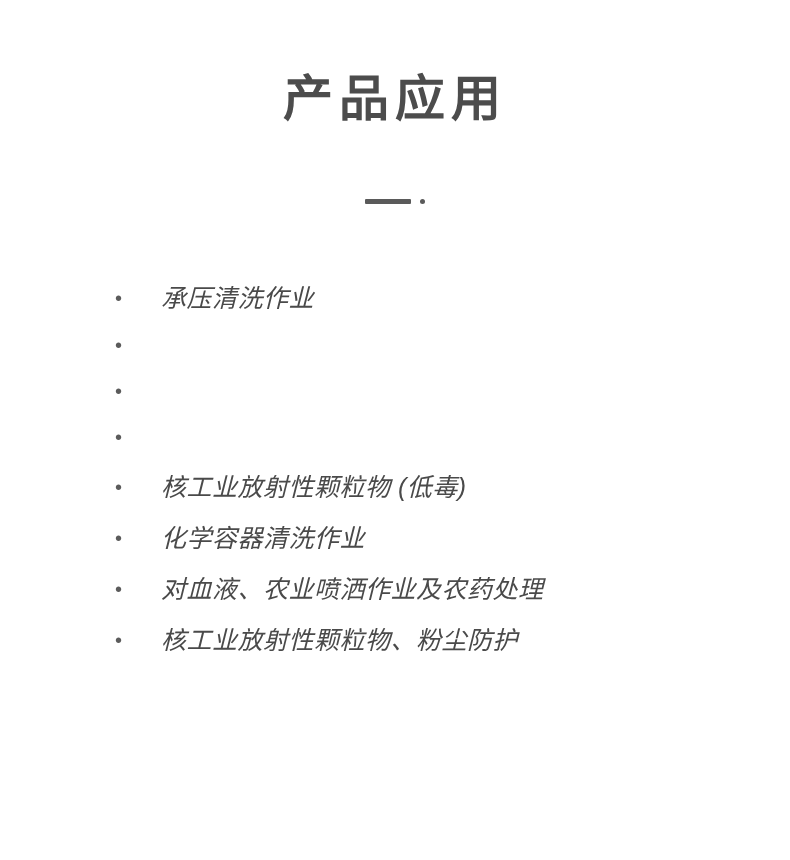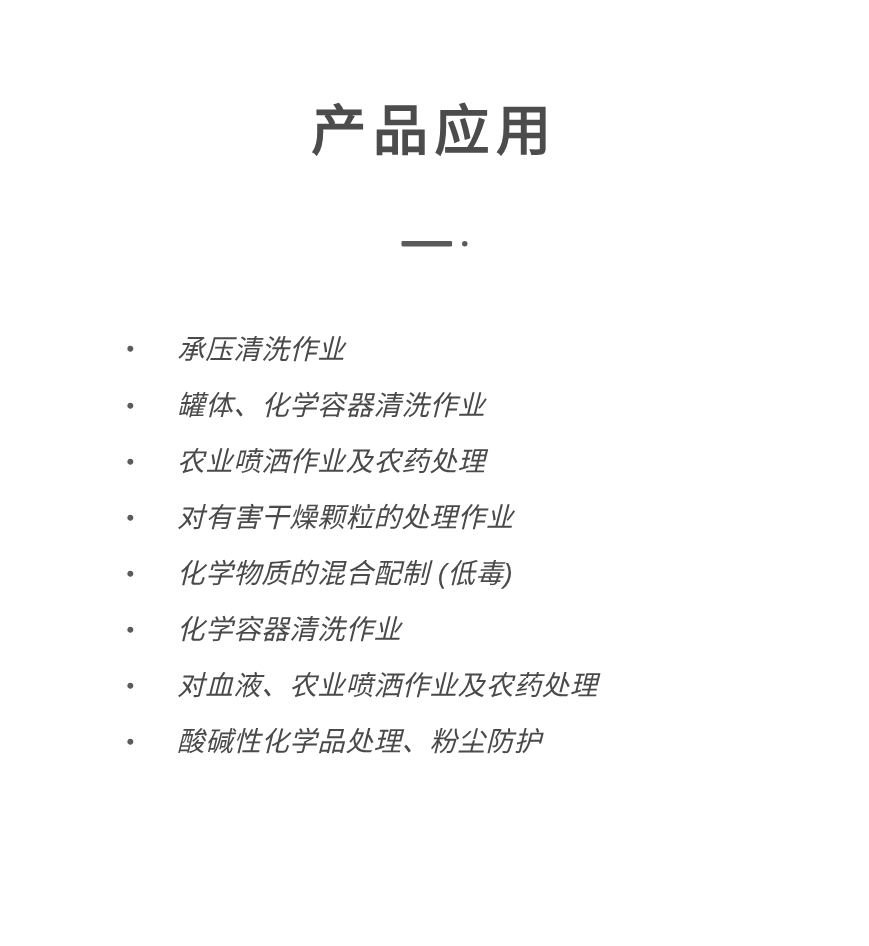--- a/index.html
+++ b/index.html
@@ -17,21 +17,21 @@
   }
   .page {
     width: 790px;
     height: 860px;
     box-sizing: border-box;
     display: flex;
     flex-direction: column;
     align-items: center;
   }
   .title {
-    margin-top: 88px;
+    margin-top: 68px;
     font-size: 50px;
     font-weight: 700;
     letter-spacing: 6px;
     color: #4c4c4c;
     line-height: 1.25;
     text-align: left;
   }
   .divider {
     margin-top: 22px;
     display: flex;
@@ -97,41 +97,38 @@
     <span class="dot"></span>
   </div>
 
   <ul class="list">
     <li class="list-item">
       <span class="bullet">•</span>
       <span class="item-text">承压清洗作业</span>
     </li>
     <li class="list-item">
       <span class="bullet">•</span>
-      <span class="item-text">罐体、化学容器清洗作业</span>
     </li>
     <li class="list-item">
       <span class="bullet">•</span>
-      <span class="item-text">农业喷洒作业及农药处理</span>
     </li>
     <li class="list-item">
       <span class="bullet">•</span>
-      <span class="item-text">对有害干燥颗粒的处理作业</span>
     </li>
     <li class="list-item">
       <span class="bullet">•</span>
-      <span class="item-text">化学物质的混合配制 (低毒)</span>
+      <span class="item-text">核工业放射性颗粒物 (低毒)</span>
     </li>
     <li class="list-item">
       <span class="bullet">•</span>
       <span class="item-text">化学容器清洗作业</span>
     </li>
     <li class="list-item">
       <span class="bullet">•</span>
       <span class="item-text">对血液、农业喷洒作业及农药处理</span>
     </li>
     <li class="list-item">
       <span class="bullet">•</span>
-      <span class="item-text">酸碱性化学品处理、粉尘防护</span>
+      <span class="item-text">核工业放射性颗粒物、粉尘防护</span>
     </li>
   </ul>
 
 </div>
 
 </body></html>

